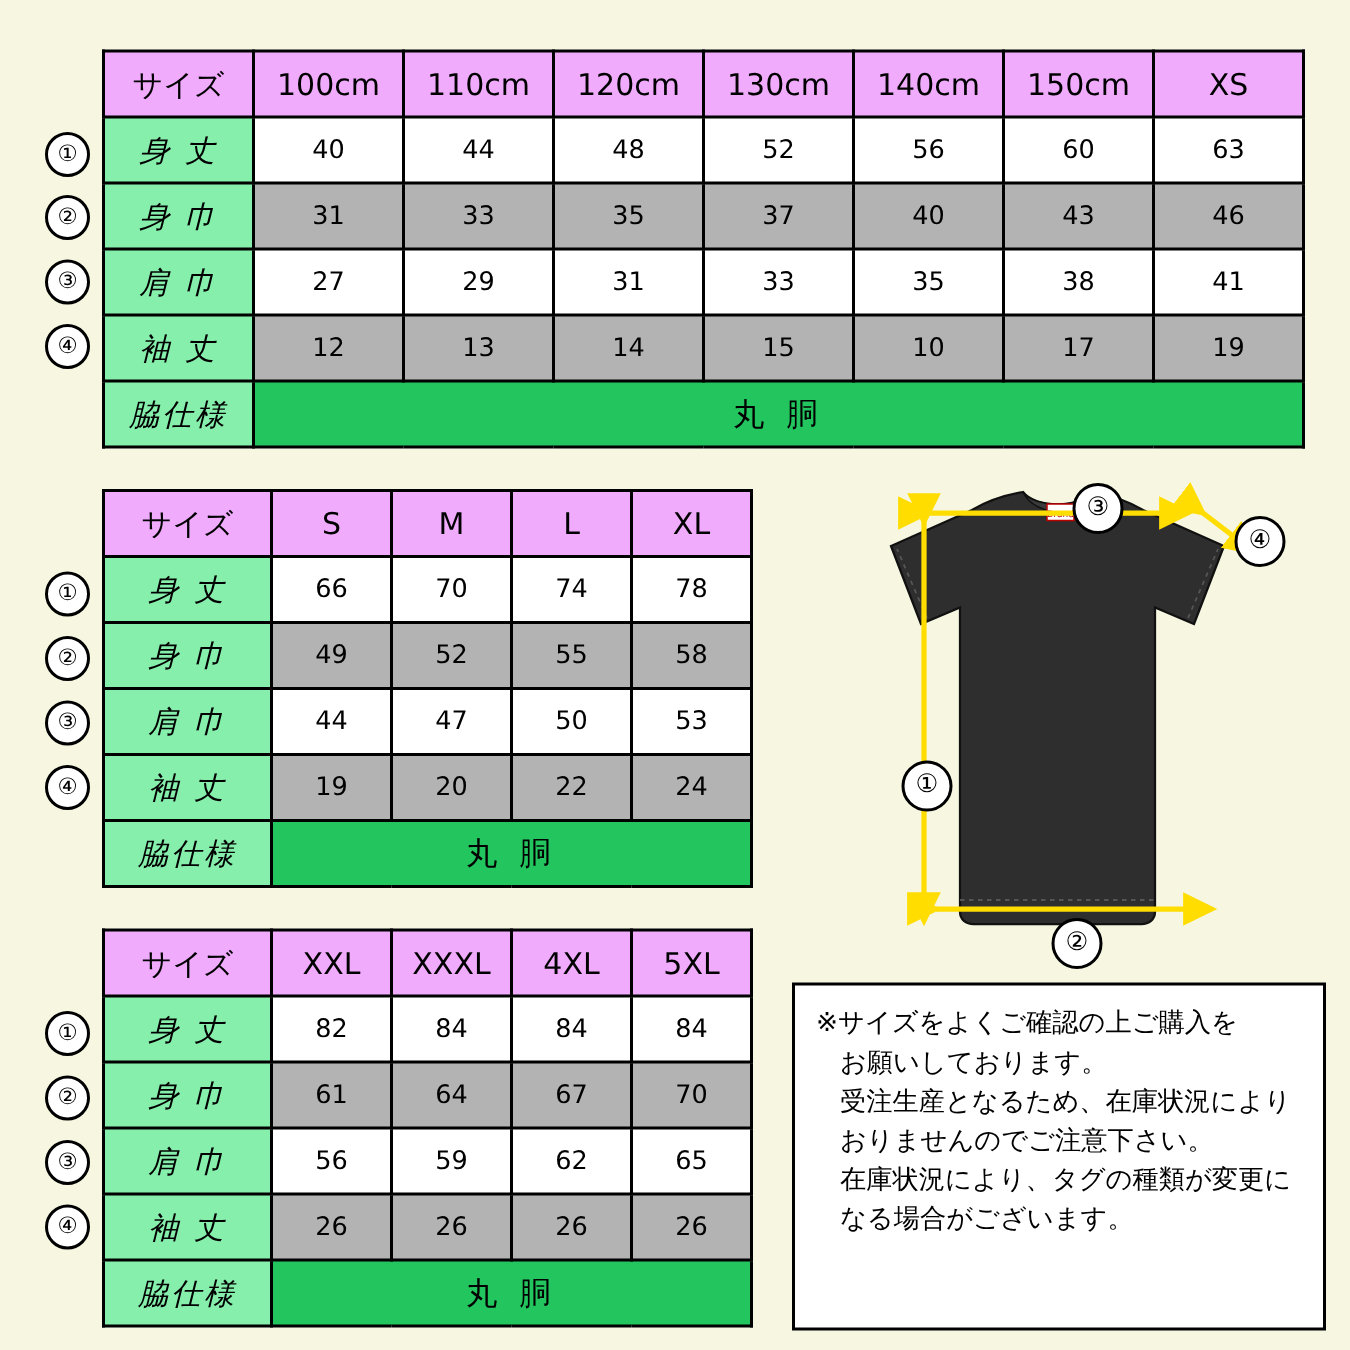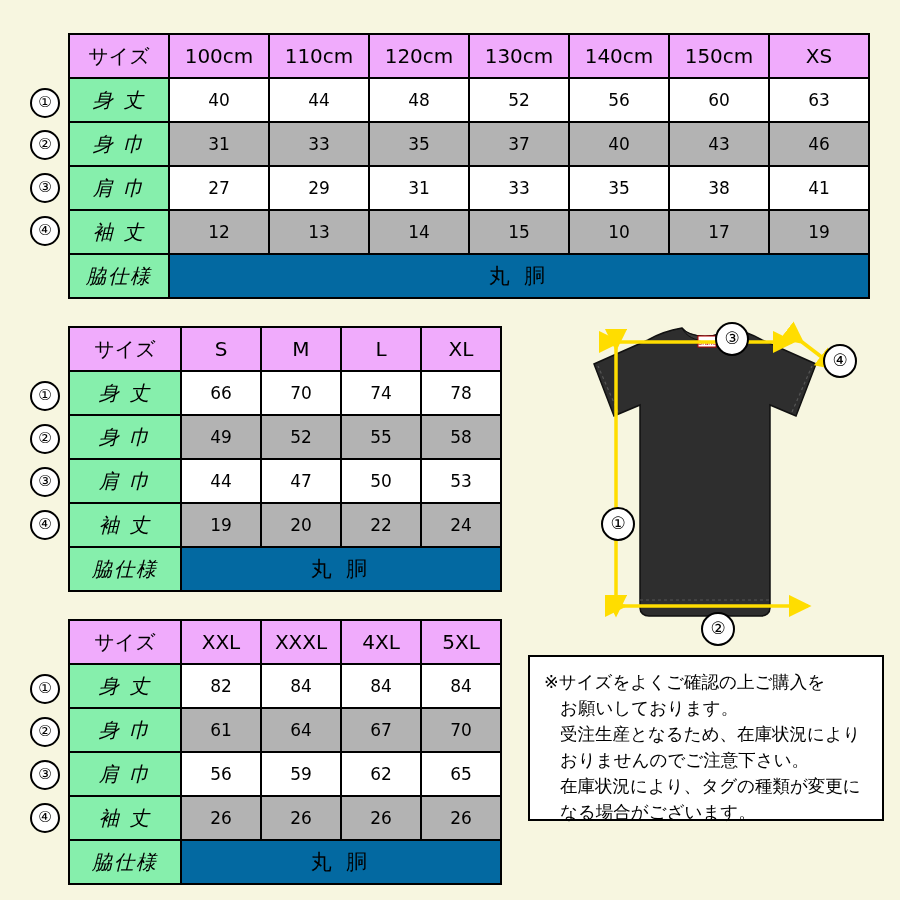--- a/index.html
+++ b/index.html
@@ -49,21 +49,21 @@
   }
   .size-table .val-cell {
     background: #ffffff;
     font-size: 17px;
   }
   .size-table tr.shaded .val-cell,
   .size-table tr.shaded .hdr-cell {
     background: #b3b3b3;
   }
   .size-table .waki-cell {
-    background: #0369a1;
+    background: #22c55e;
     font-size: 21px;
     letter-spacing: 4px;
   }
 
   
   .marker {
     position: absolute;
     width: 26px;
     height: 26px;
     border: 2px solid #000;
@@ -83,21 +83,21 @@
     width: 370px;
     height: 330px;
   }
 
   
   .note-box {
     position: absolute;
     left: 528px;
     top: 655px;
     width: 356px;
-    height: 166px;
+    height: 232px;
     border: 2px solid #000;
     background: #ffffff;
     box-sizing: border-box;
     padding: 12px 14px 10px 14px;
   }
   .note-line {
     font-size: 17.5px;
     line-height: 26px;
     white-space: nowrap;
   }

